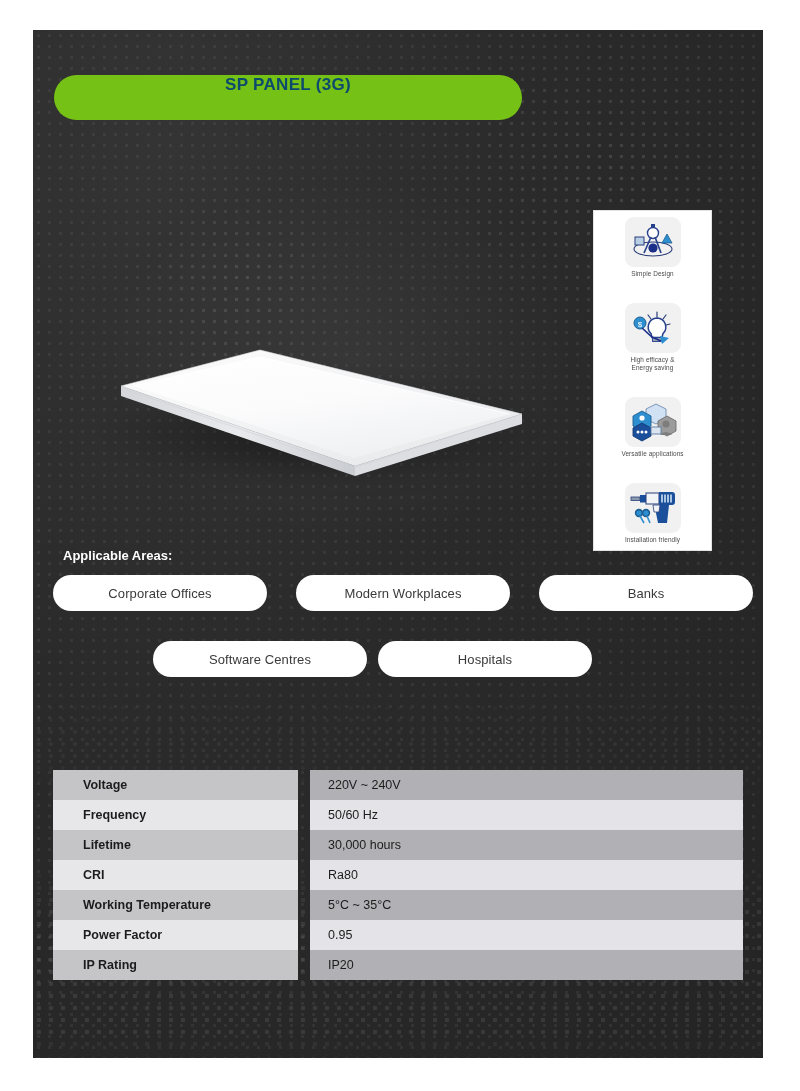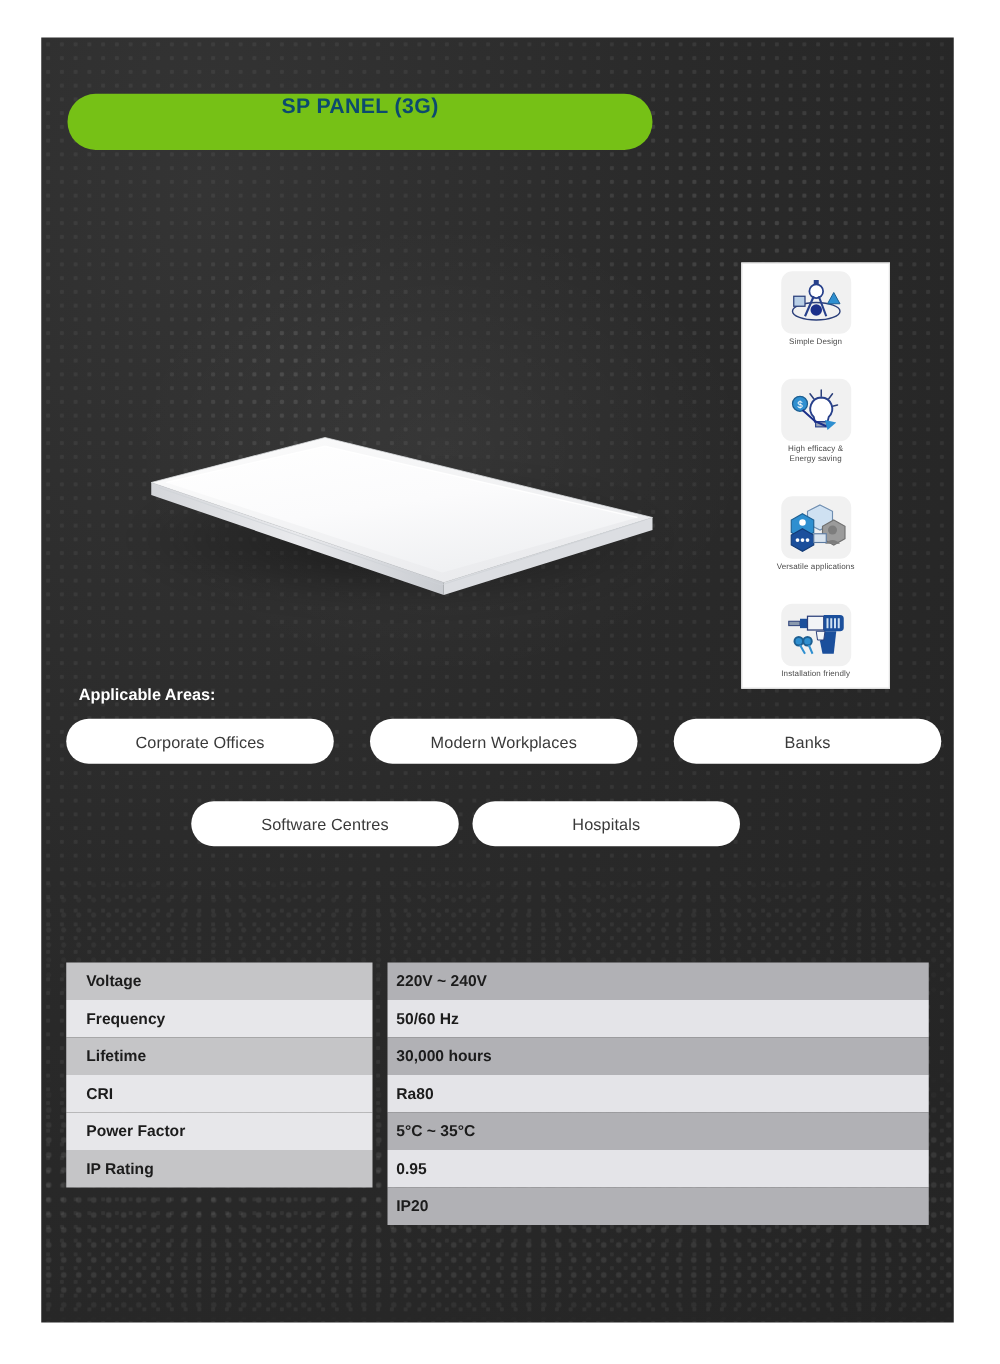--- a/index.html
+++ b/index.html
@@ -202,26 +202,26 @@
   .spec-col-value { flex: 1; }
   .spec-cell {
     height: 30px;
     display: flex;
     align-items: center;
     box-sizing: border-box;
     font-size: 12.5px;
     color: #1c1c1c;
   }
   .spec-col-label .spec-cell {
-    padding-left: 16px;
+    padding-left: 30px;
     font-weight: bold;
   }
   .spec-col-value .spec-cell {
-    padding-left: 7px;
-    font-weight: bold;
+    padding-left: 18px;
+    font-weight: normal;
   }
   .spec-col-label .dark  { background: #c5c5c7; }
   .spec-col-label .light { background: #e7e7ea; }
   .spec-col-value .dark  { background: #b1b1b5; }
   .spec-col-value .light { background: #e4e4e8; }
 </style>
 </head>
 <body>
 
 <div class="poster">
@@ -368,20 +368,21 @@
     <div class="pill">Software Centres</div>
     <div class="pill">Hospitals</div>
   </div>
 
   <div class="spec-table">
     <div class="spec-col-label">
       <div class="spec-cell dark">Voltage</div>
       <div class="spec-cell light">Frequency</div>
       <div class="spec-cell dark">Lifetime</div>
       <div class="spec-cell light">CRI</div>
+      <div class="spec-cell dark">Working Temperature</div>
       <div class="spec-cell light">Power Factor</div>
       <div class="spec-cell dark">IP Rating</div>
     </div>
     <div class="spec-col-value">
       <div class="spec-cell dark">220V ~ 240V</div>
       <div class="spec-cell light">50/60 Hz</div>
       <div class="spec-cell dark">30,000 hours</div>
       <div class="spec-cell light">Ra80</div>
       <div class="spec-cell dark">5°C ~ 35°C</div>
       <div class="spec-cell light">0.95</div>

